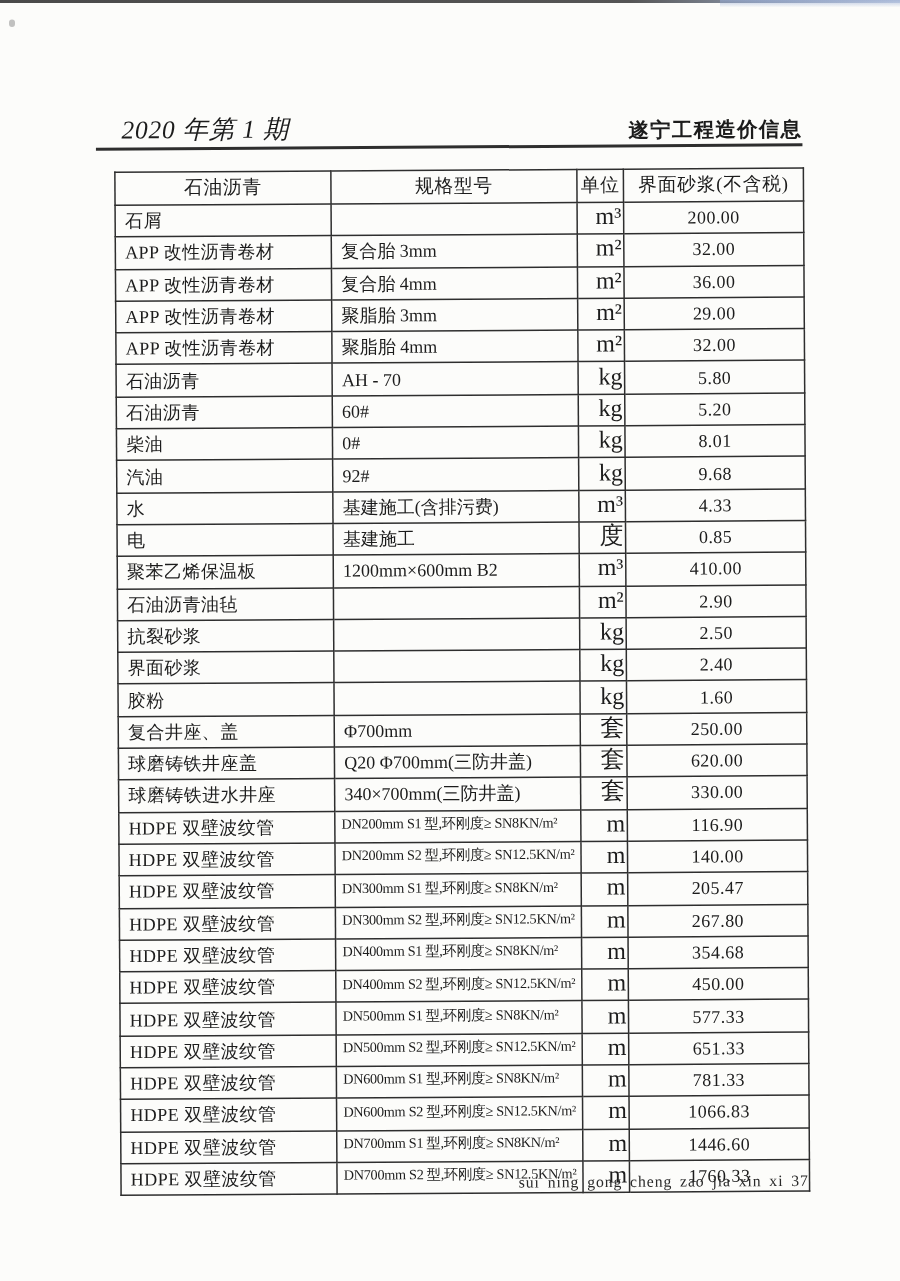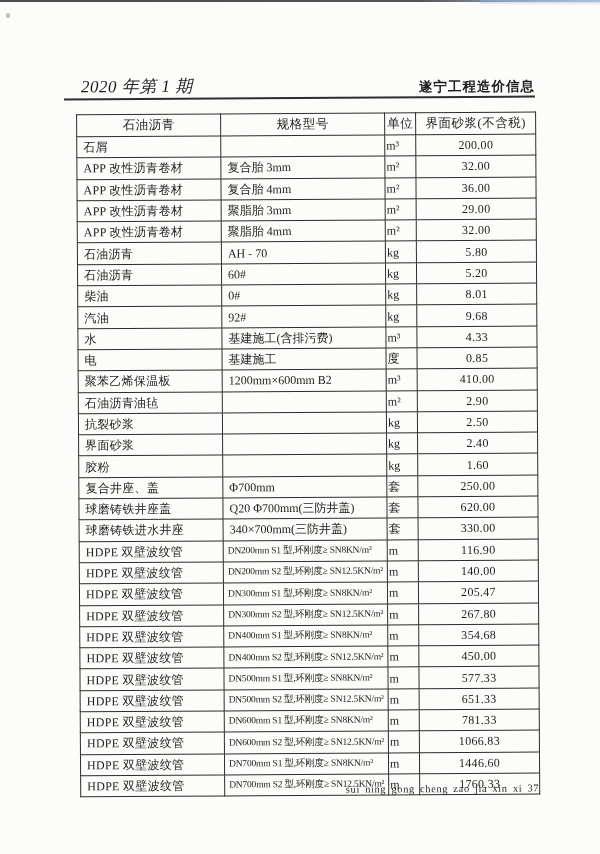--- a/index.html
+++ b/index.html
@@ -92,21 +92,21 @@
     padding: 0 2px;
   }
   .price-table td {
     height: 20.3px;
     font-size: 12px;
     line-height: 1;
   }
   td.td-name  { text-align: left;  padding-left: 6px; letter-spacing: 0.3px; }
   td.td-spec  { text-align: left;  padding-left: 6px; }
   td.td-spec.spec-sm { font-size: 9.5px; letter-spacing: -0.2px; padding-left: 4px; }
-  td.td-unit  { text-align: left; font-size: 12px; padding: 0 1px; }
+  td.td-unit  { text-align: right; font-size: 16px; padding: 0 1px; }
   td.td-price { text-align: center; font-size: 12px; letter-spacing: 0.3px; }
   .page-footer {
     position: absolute;
     right: 63px; top: 784px;
     font-size: 10.5px;
     letter-spacing: 0.6px;
     word-spacing: 2px;
     color: #2a2a2a;
     white-space: nowrap;
   }

